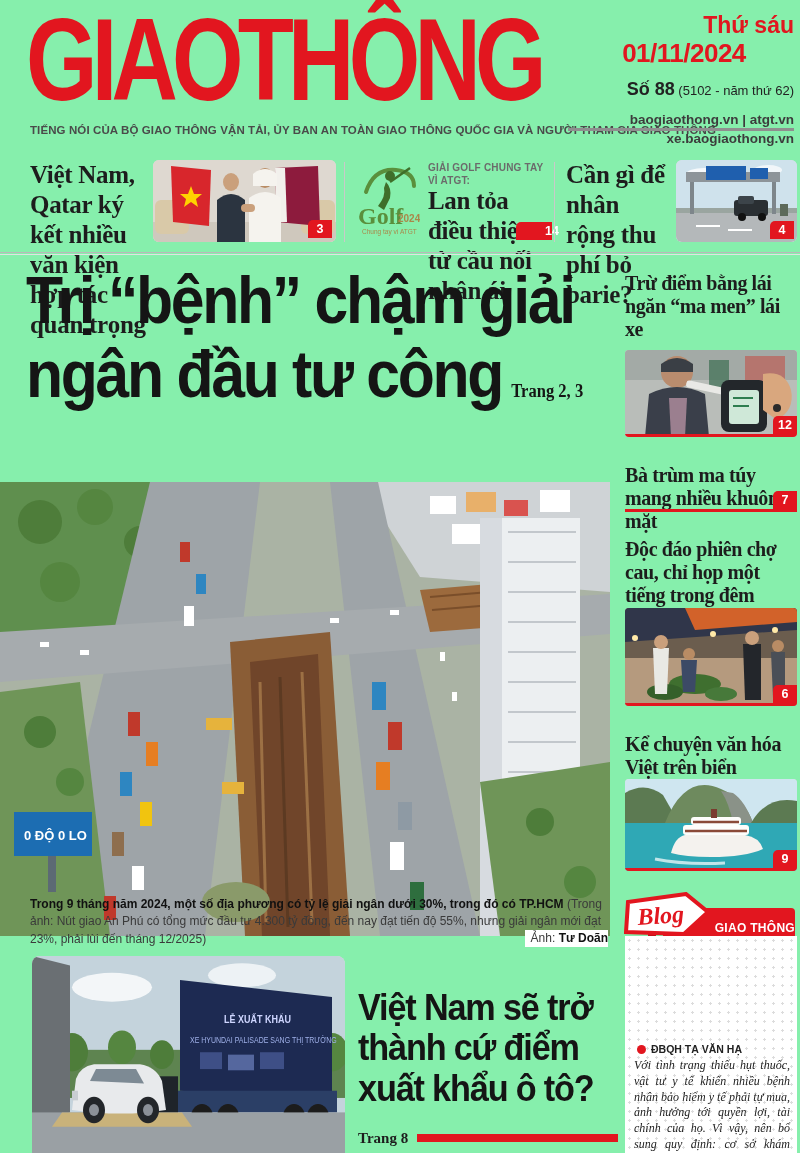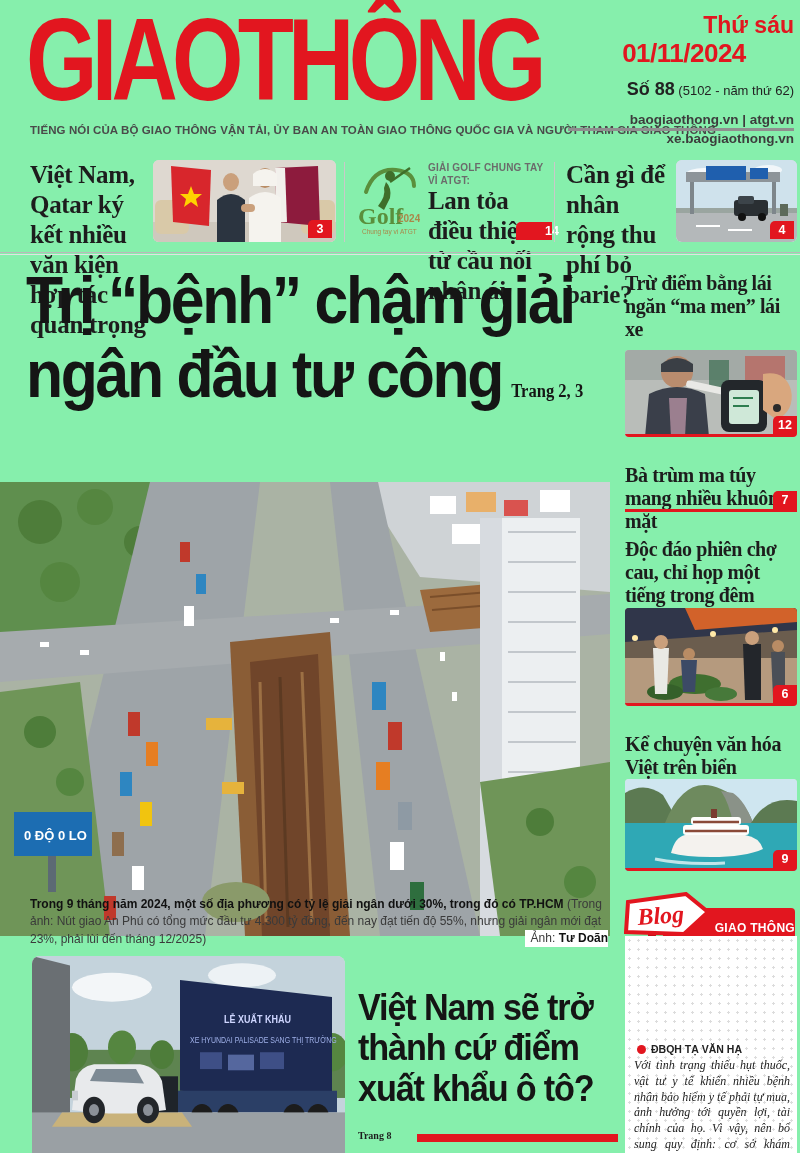--- a/index.html
+++ b/index.html
@@ -40,21 +40,21 @@
   .caption b { color:#111; }
   .caption .credit { position:absolute; right:0; bottom:1px; background:#fff; padding-left:6px; }
 
   
   .rc-title { position:absolute; left:625px; width:174px; font-size:20px; line-height:1.16; letter-spacing:-0.4px; }
   .rc-redline { position:absolute; left:625px; width:172px; height:3px; background:#e2161f; }
 
   
   .bottom-head { position:absolute; left:358px; top:988px; width:270px; font-size:36px; font-weight:800; color:#151515;
                  letter-spacing:-1.2px; line-height:1.12; transform:scaleX(0.95); transform-origin:left top; }
-  .bottom-pageref { position:absolute; left:358px; top:1130px; font-family:"Liberation Serif", serif; font-size:10px; font-weight:700; color:#1d1d1d; }
+  .bottom-pageref { position:absolute; left:358px; top:1130px; font-family:"Liberation Serif", serif; font-size:15px; font-weight:700; color:#1d1d1d; }
   .bottom-redbar { position:absolute; left:417px; top:1134px; width:201px; height:8px; background:#e2161f; }
 
   
   .blog-box { position:absolute; left:625px; top:936px; width:172px; height:217px; background-color:#fff;
               background-image:radial-gradient(#dcdcdc 1px, transparent 1.2px); background-size:9px 9px; }
   .blog-title { position:absolute; left:637px; top:948px; width:152px; font-family:"Liberation Serif", serif;
                 font-style:italic; font-weight:700; font-size:24px; line-height:1.15; color:#1d1d1d; letter-spacing:-0.5px; }
   .blog-author { position:absolute; left:637px; top:1043px; font-size:10.5px; font-weight:800; color:#222; }
   .blog-author .dot { display:inline-block; width:9px; height:9px; border-radius:50%; background:#e2161f; margin-right:5px; vertical-align:-1px; }
   .blog-body { position:absolute; left:634px; top:1058px; width:156px; font-family:"Liberation Serif", serif;

